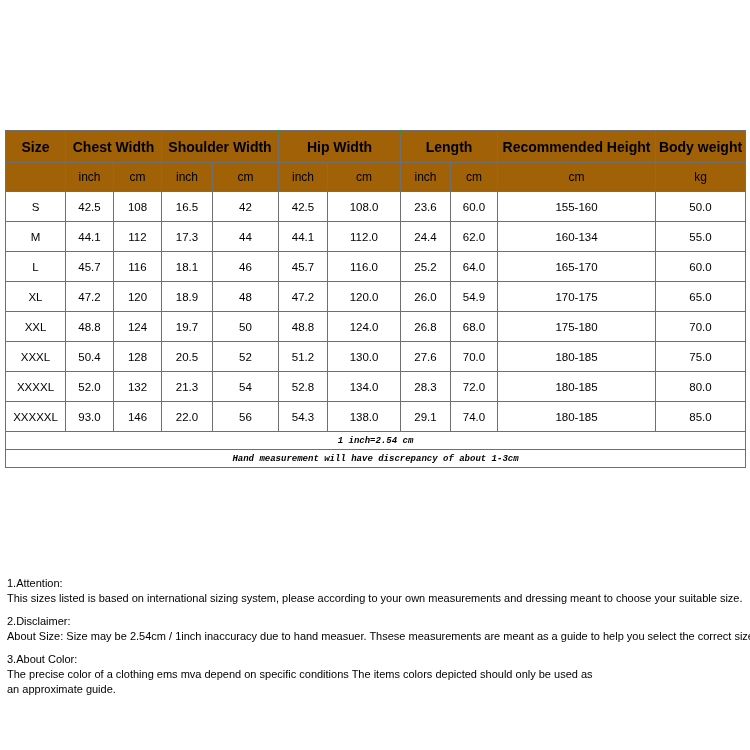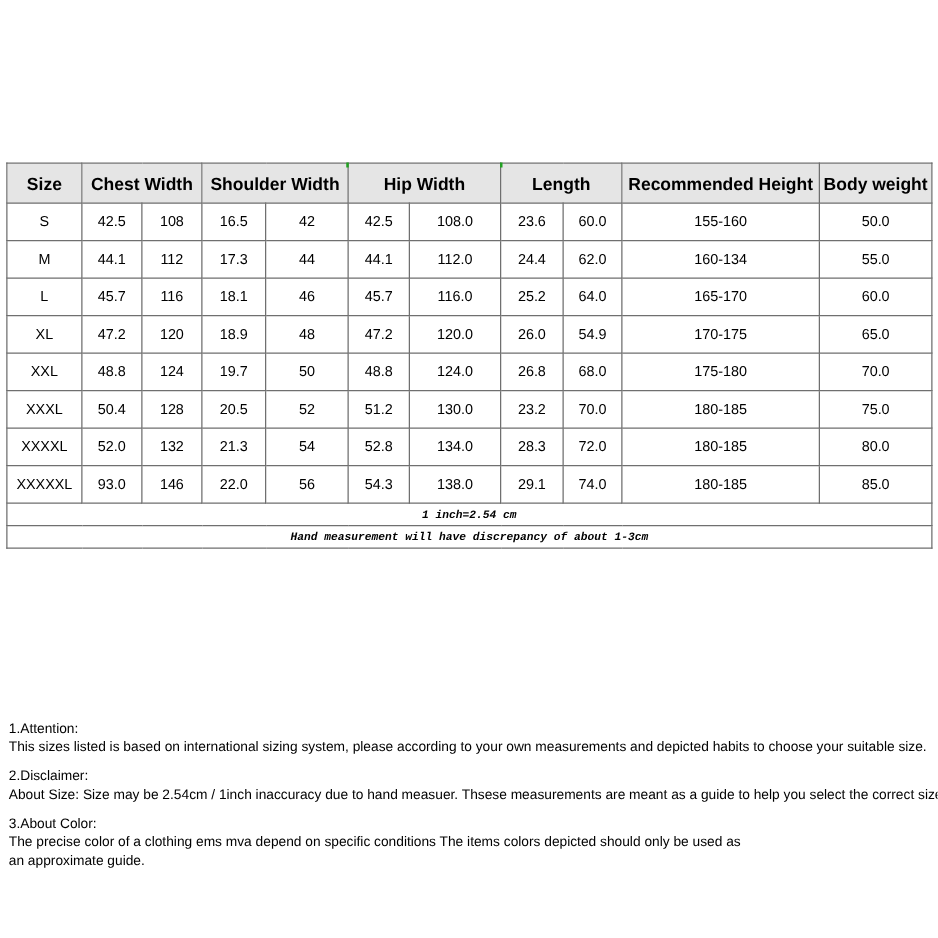--- a/index.html
+++ b/index.html
@@ -11,21 +11,21 @@
   table.size-chart{
     position:absolute;left:5px;top:130px;width:740px;
     border-collapse:collapse;table-layout:fixed;
     border:1px solid #4a4a4a;
   }
   table.size-chart th, table.size-chart td{
     border:1px solid #6f6f6f;
     text-align:center;vertical-align:middle;padding:0;
     overflow:hidden;white-space:nowrap;
   }
-  thead th{background:#e5e5e5;}
+  thead th{background:#a16207;}
   tr.group-row th{height:31px;font-size:14px;font-weight:bold;}
   tr.units-row th{height:28px;font-size:12px;font-weight:normal;}
   tbody.data-rows td{height:29px;font-size:11.5px;}
   tbody.footnote-rows td{
     height:17px;font-family:"Liberation Mono","DejaVu Sans Mono",monospace;
     font-weight:bold;font-size:9px;letter-spacing:0px;font-style:italic;
   }
   .artifact{position:absolute;width:2px;height:4px;background:#21a121;z-index:2;}
   .artifact.a1{left:277px;top:130px;}
   .artifact.a2{left:400px;top:130px;}
@@ -58,20 +58,33 @@
     <thead>
       <tr class="group-row">
         <th>Size</th>
         <th colspan="2">Chest Width</th>
         <th colspan="2">Shoulder Width</th>
         <th colspan="2">Hip Width</th>
         <th colspan="2">Length</th>
         <th>Recommended Height</th>
         <th>Body weight</th>
       </tr>
+      <tr class="units-row">
+        <th></th>
+        <th>inch</th>
+        <th>cm</th>
+        <th>inch</th>
+        <th>cm</th>
+        <th>inch</th>
+        <th>cm</th>
+        <th>inch</th>
+        <th>cm</th>
+        <th>cm</th>
+        <th>kg</th>
+      </tr>
     </thead>
     <tbody class="data-rows">
         <tr>
           <td>S</td>
           <td>42.5</td>
           <td>108</td>
           <td>16.5</td>
           <td>42</td>
           <td>42.5</td>
           <td>108.0</td>
@@ -133,21 +146,21 @@
           <td>70.0</td>
         </tr>
         <tr>
           <td>XXXL</td>
           <td>50.4</td>
           <td>128</td>
           <td>20.5</td>
           <td>52</td>
           <td>51.2</td>
           <td>130.0</td>
-          <td>23.2</td>
+          <td>27.6</td>
           <td>70.0</td>
           <td>180-185</td>
           <td>75.0</td>
         </tr>
         <tr>
           <td>XXXXL</td>
           <td>52.0</td>
           <td>132</td>
           <td>21.3</td>
           <td>54</td>
@@ -181,21 +194,21 @@
       </tr>
     </tbody>
   </table>
 
   <div class="artifact a1"></div>
   <div class="artifact a2"></div>
 
   <div class="notes">
     <div class="section">
       <div class="line">1.Attention:</div>
-      <div class="line">This sizes listed is based on international sizing system, please according to your own measurements and depicted habits to choose your suitable size.</div>
+      <div class="line">This sizes listed is based on international sizing system, please according to your own measurements and dressing meant to choose your suitable size.</div>
     </div>
     <div class="section">
       <div class="line">2.Disclaimer:</div>
       <div class="line">About Size: Size may be 2.54cm / 1inch inaccuracy due to hand measuer. Thsese measurements are meant as a guide to help you select the correct size.</div>
     </div>
     <div class="section">
       <div class="line">3.About Color:</div>
       <div class="line">The precise color of a clothing ems mva depend on specific conditions The items colors depicted should only be used as</div>
       <div class="line">an approximate guide.</div>
     </div>

